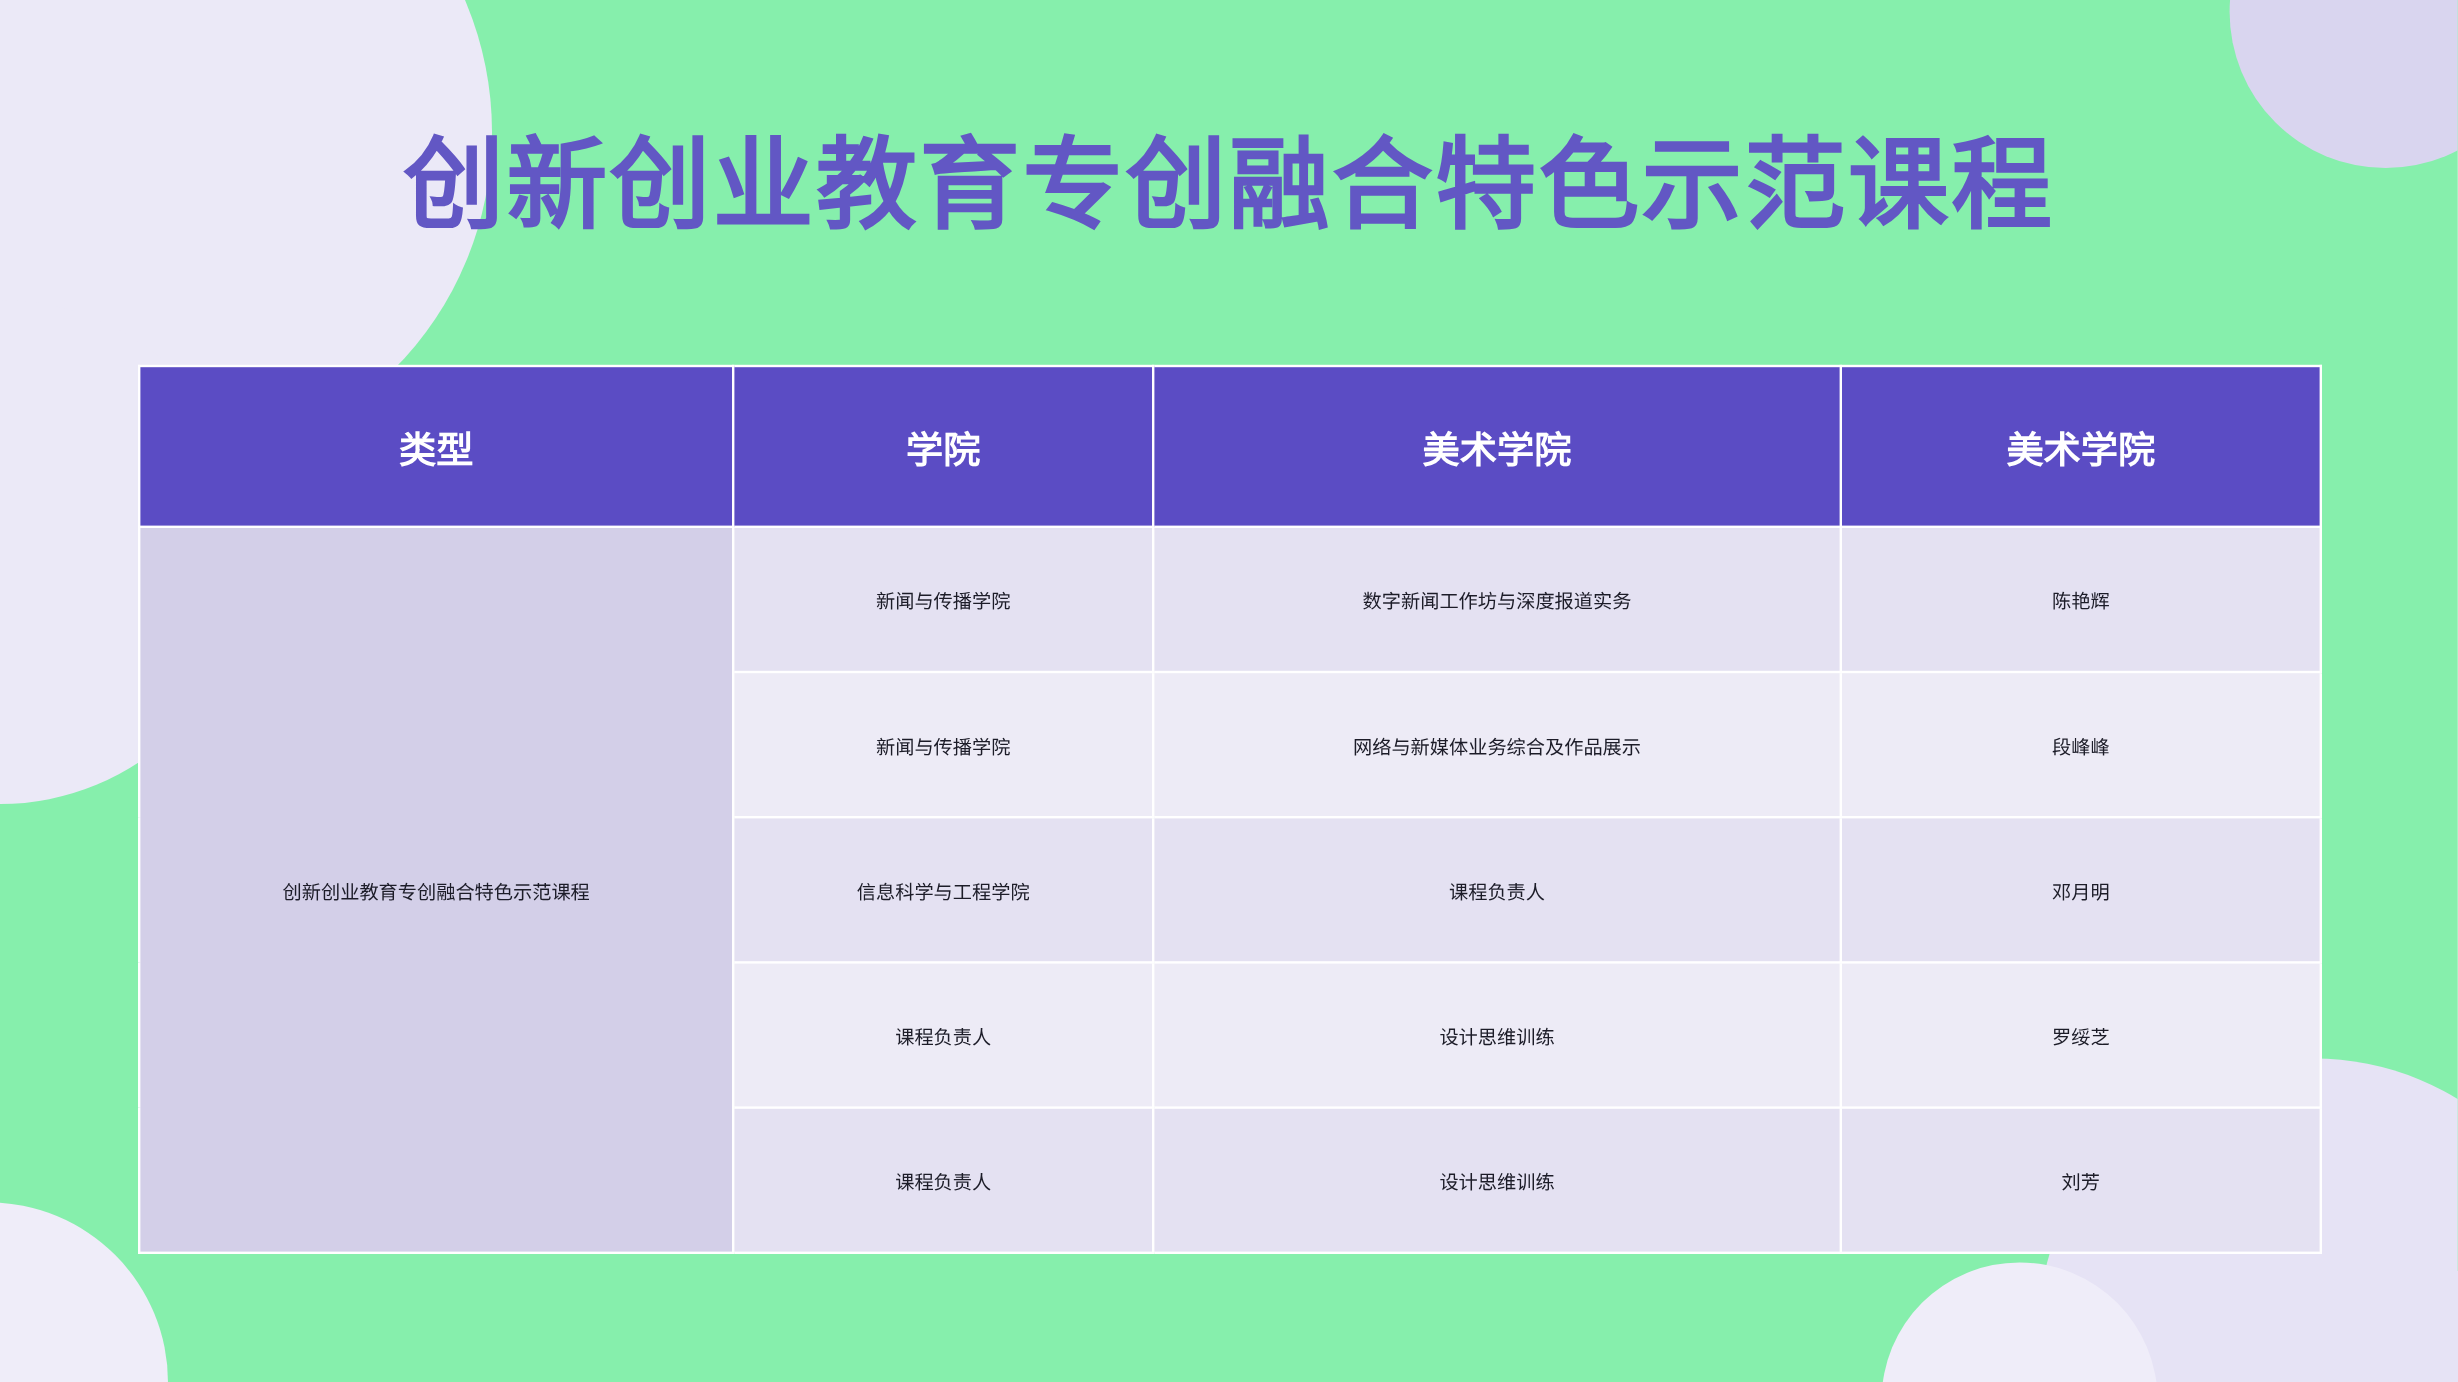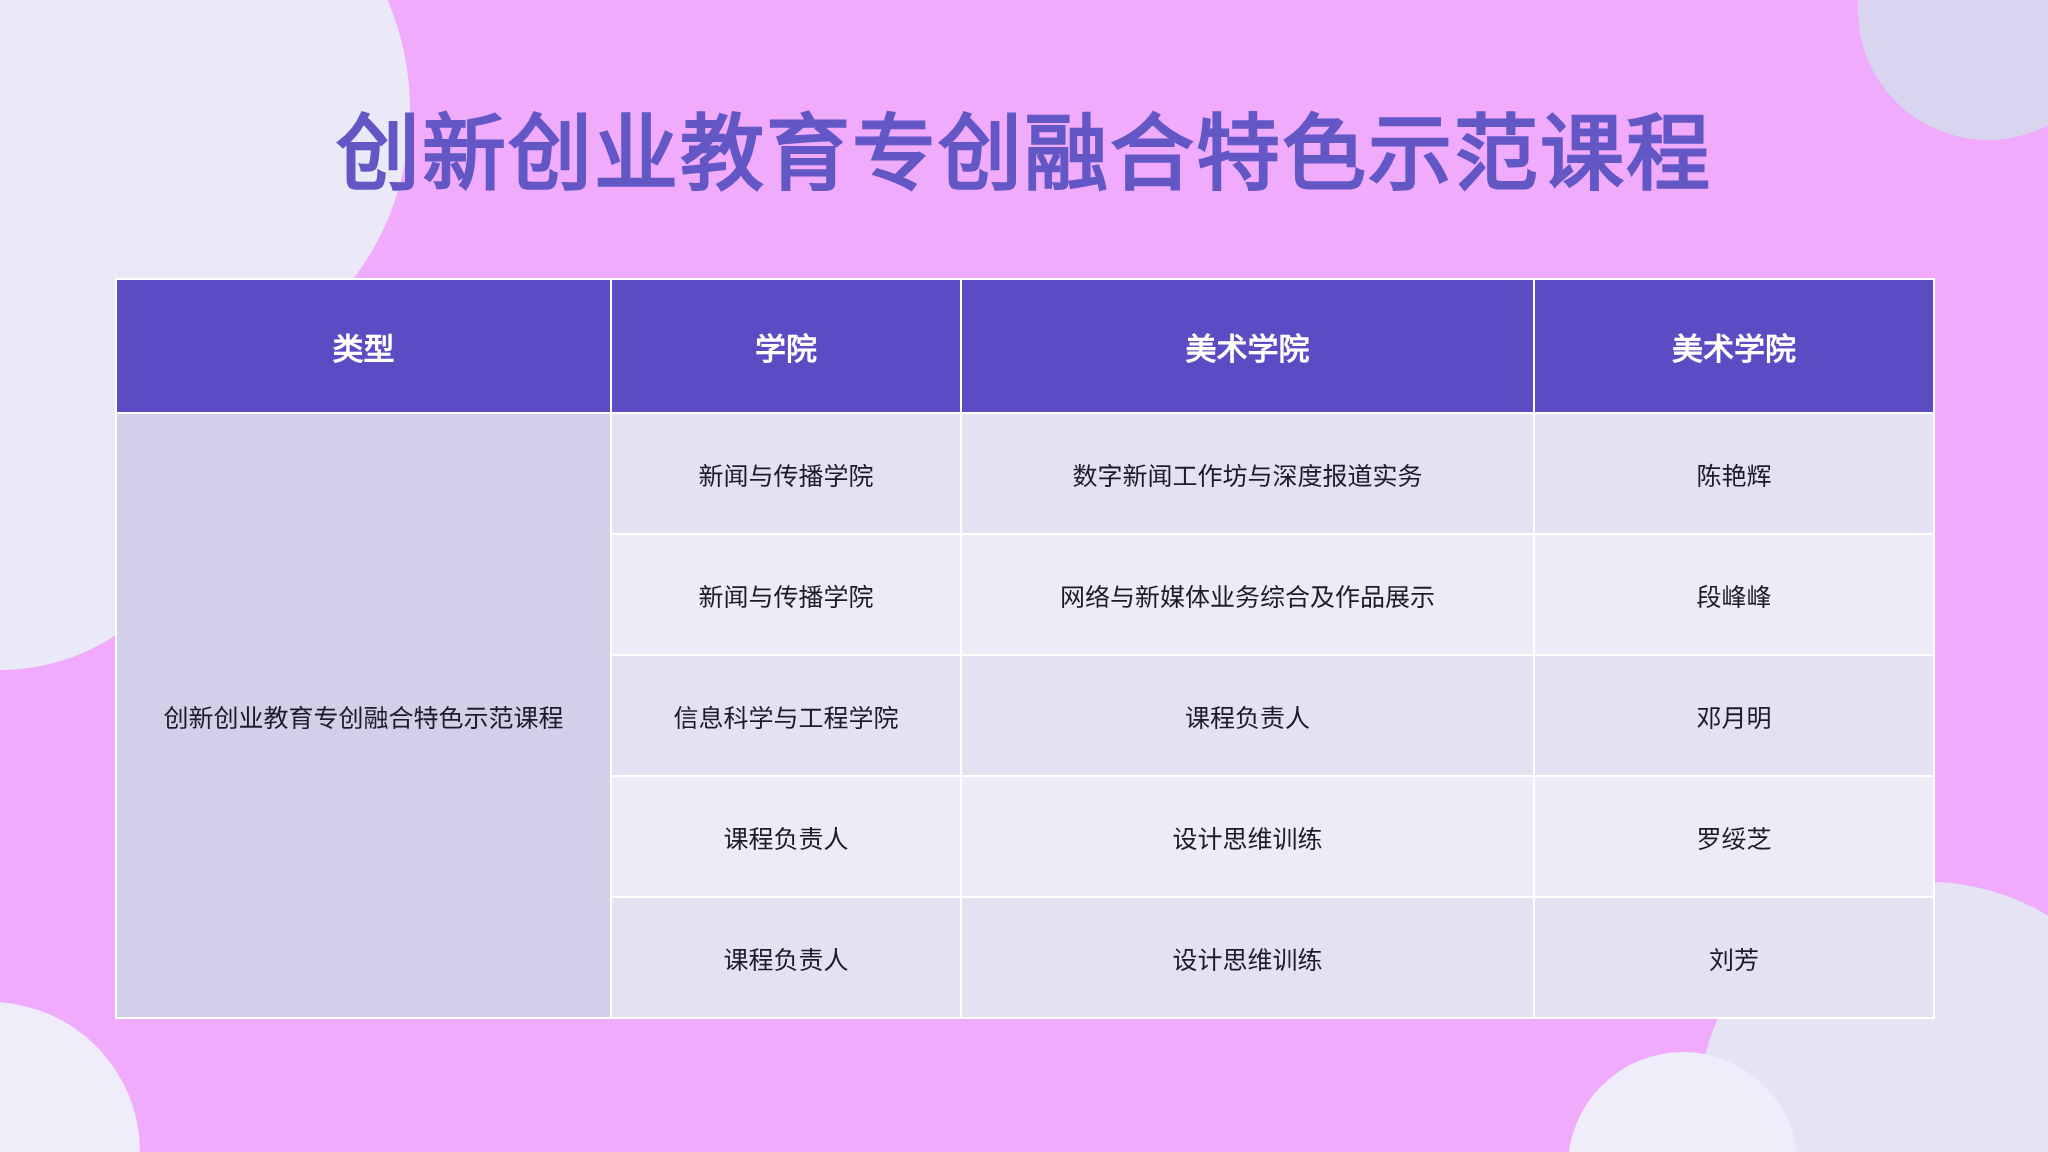--- a/index.html
+++ b/index.html
@@ -10,21 +10,21 @@
     width: 2048px;
     height: 1152px;
     background: #ffffff;
     font-family: "Liberation Sans", sans-serif;
     overflow: hidden;
   }
   .slide {
     position: relative;
     width: 2048px;
     height: 1152px;
-    background: #f0abfc;
+    background: #86efac;
     overflow: hidden;
   }
 
   
   .blob {
     position: absolute;
     border-radius: 50%;
     pointer-events: none;
   }
   .blob-left {
@@ -82,21 +82,21 @@
     font-weight: bold;
     color: #6257c4;
     letter-spacing: 2px;
     white-space: nowrap;
   }
 
   
   .table-wrap {
     position: absolute;
     left: 115px;
-    top: 278px;
+    top: 304px;
     width: 1818px;
   }
   table.course-table {
     width: 100%;
     border-collapse: collapse;
     table-layout: fixed;
   }
   table.course-table th,
   table.course-table td {
     border: 2px solid #ffffff;
@@ -109,21 +109,21 @@
     color: #ffffff;
     font-size: 31px;
     font-weight: bold;
     height: 130px;
     border-color: #ffffff;
   }
   table.course-table thead th.sep {
     border-left: 2px solid #f97316;
   }
   table.course-table td {
-    font-size: 25px;
+    font-size: 16px;
     height: 117px;
     background: #e4e1f2;
   }
   table.course-table tbody tr:nth-child(even) td {
     background: #edebf6;
   }
   td.type-cell {
     background: #d3cfe8 !important;
     font-size: 25px;
     color: #1c1c28;

